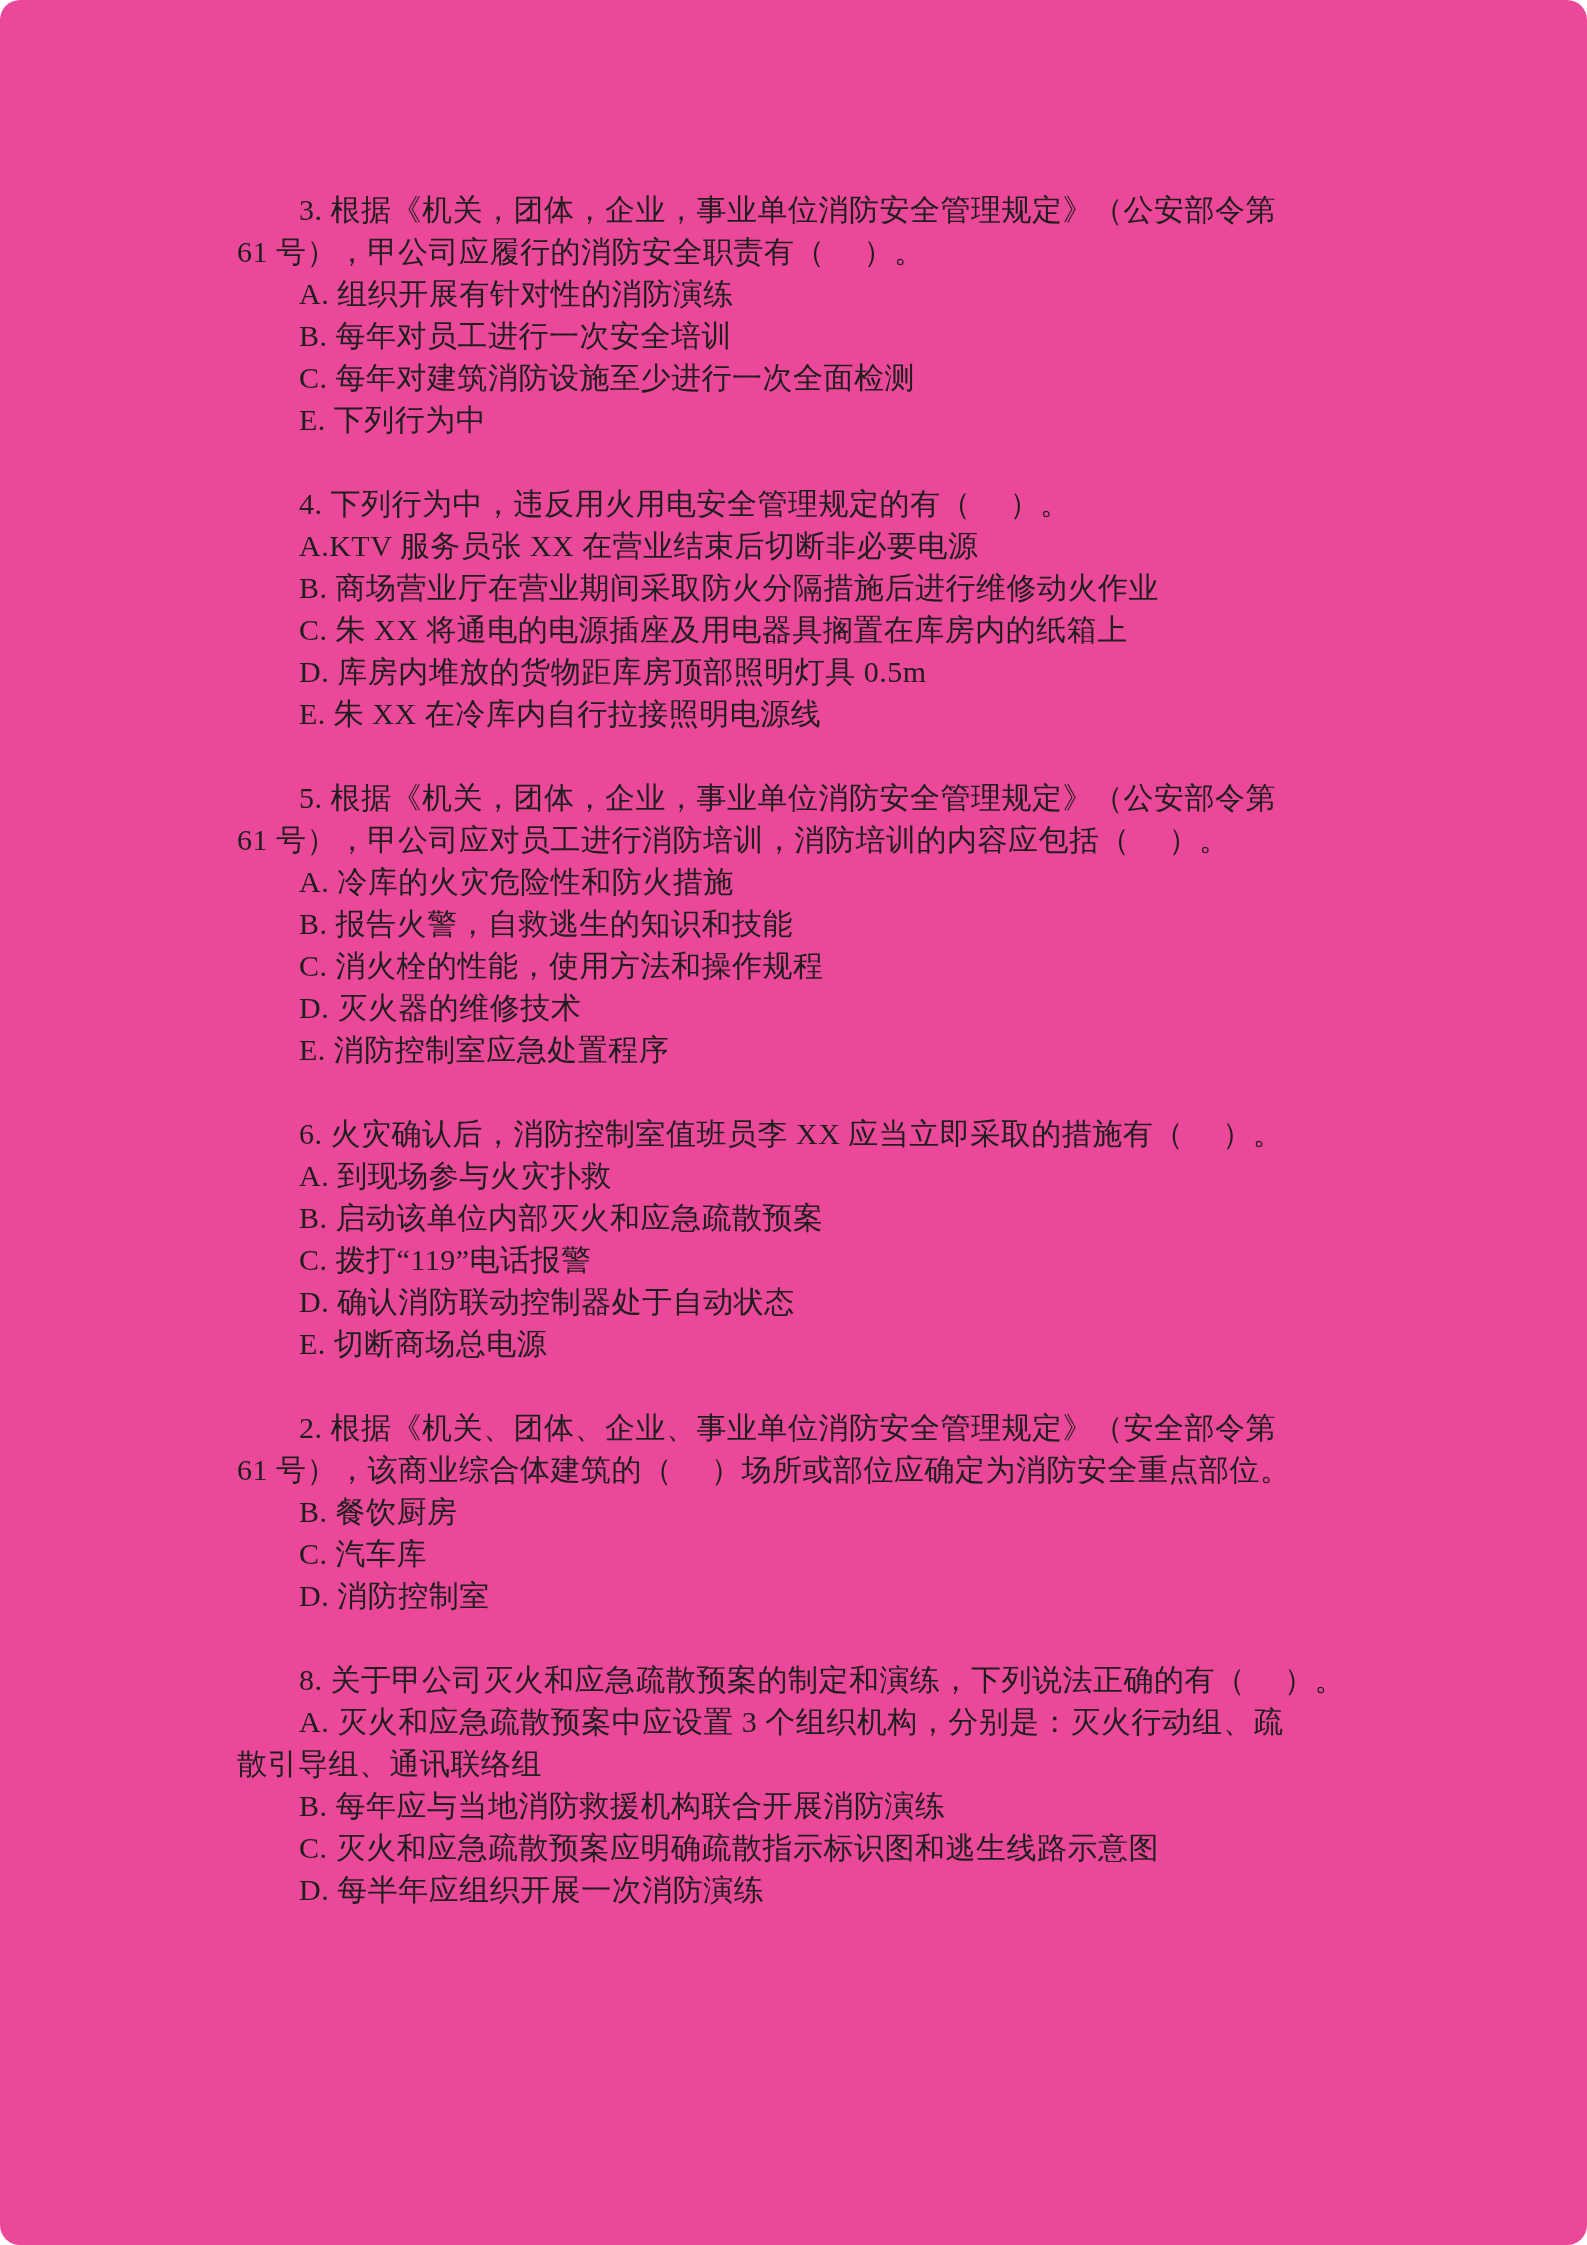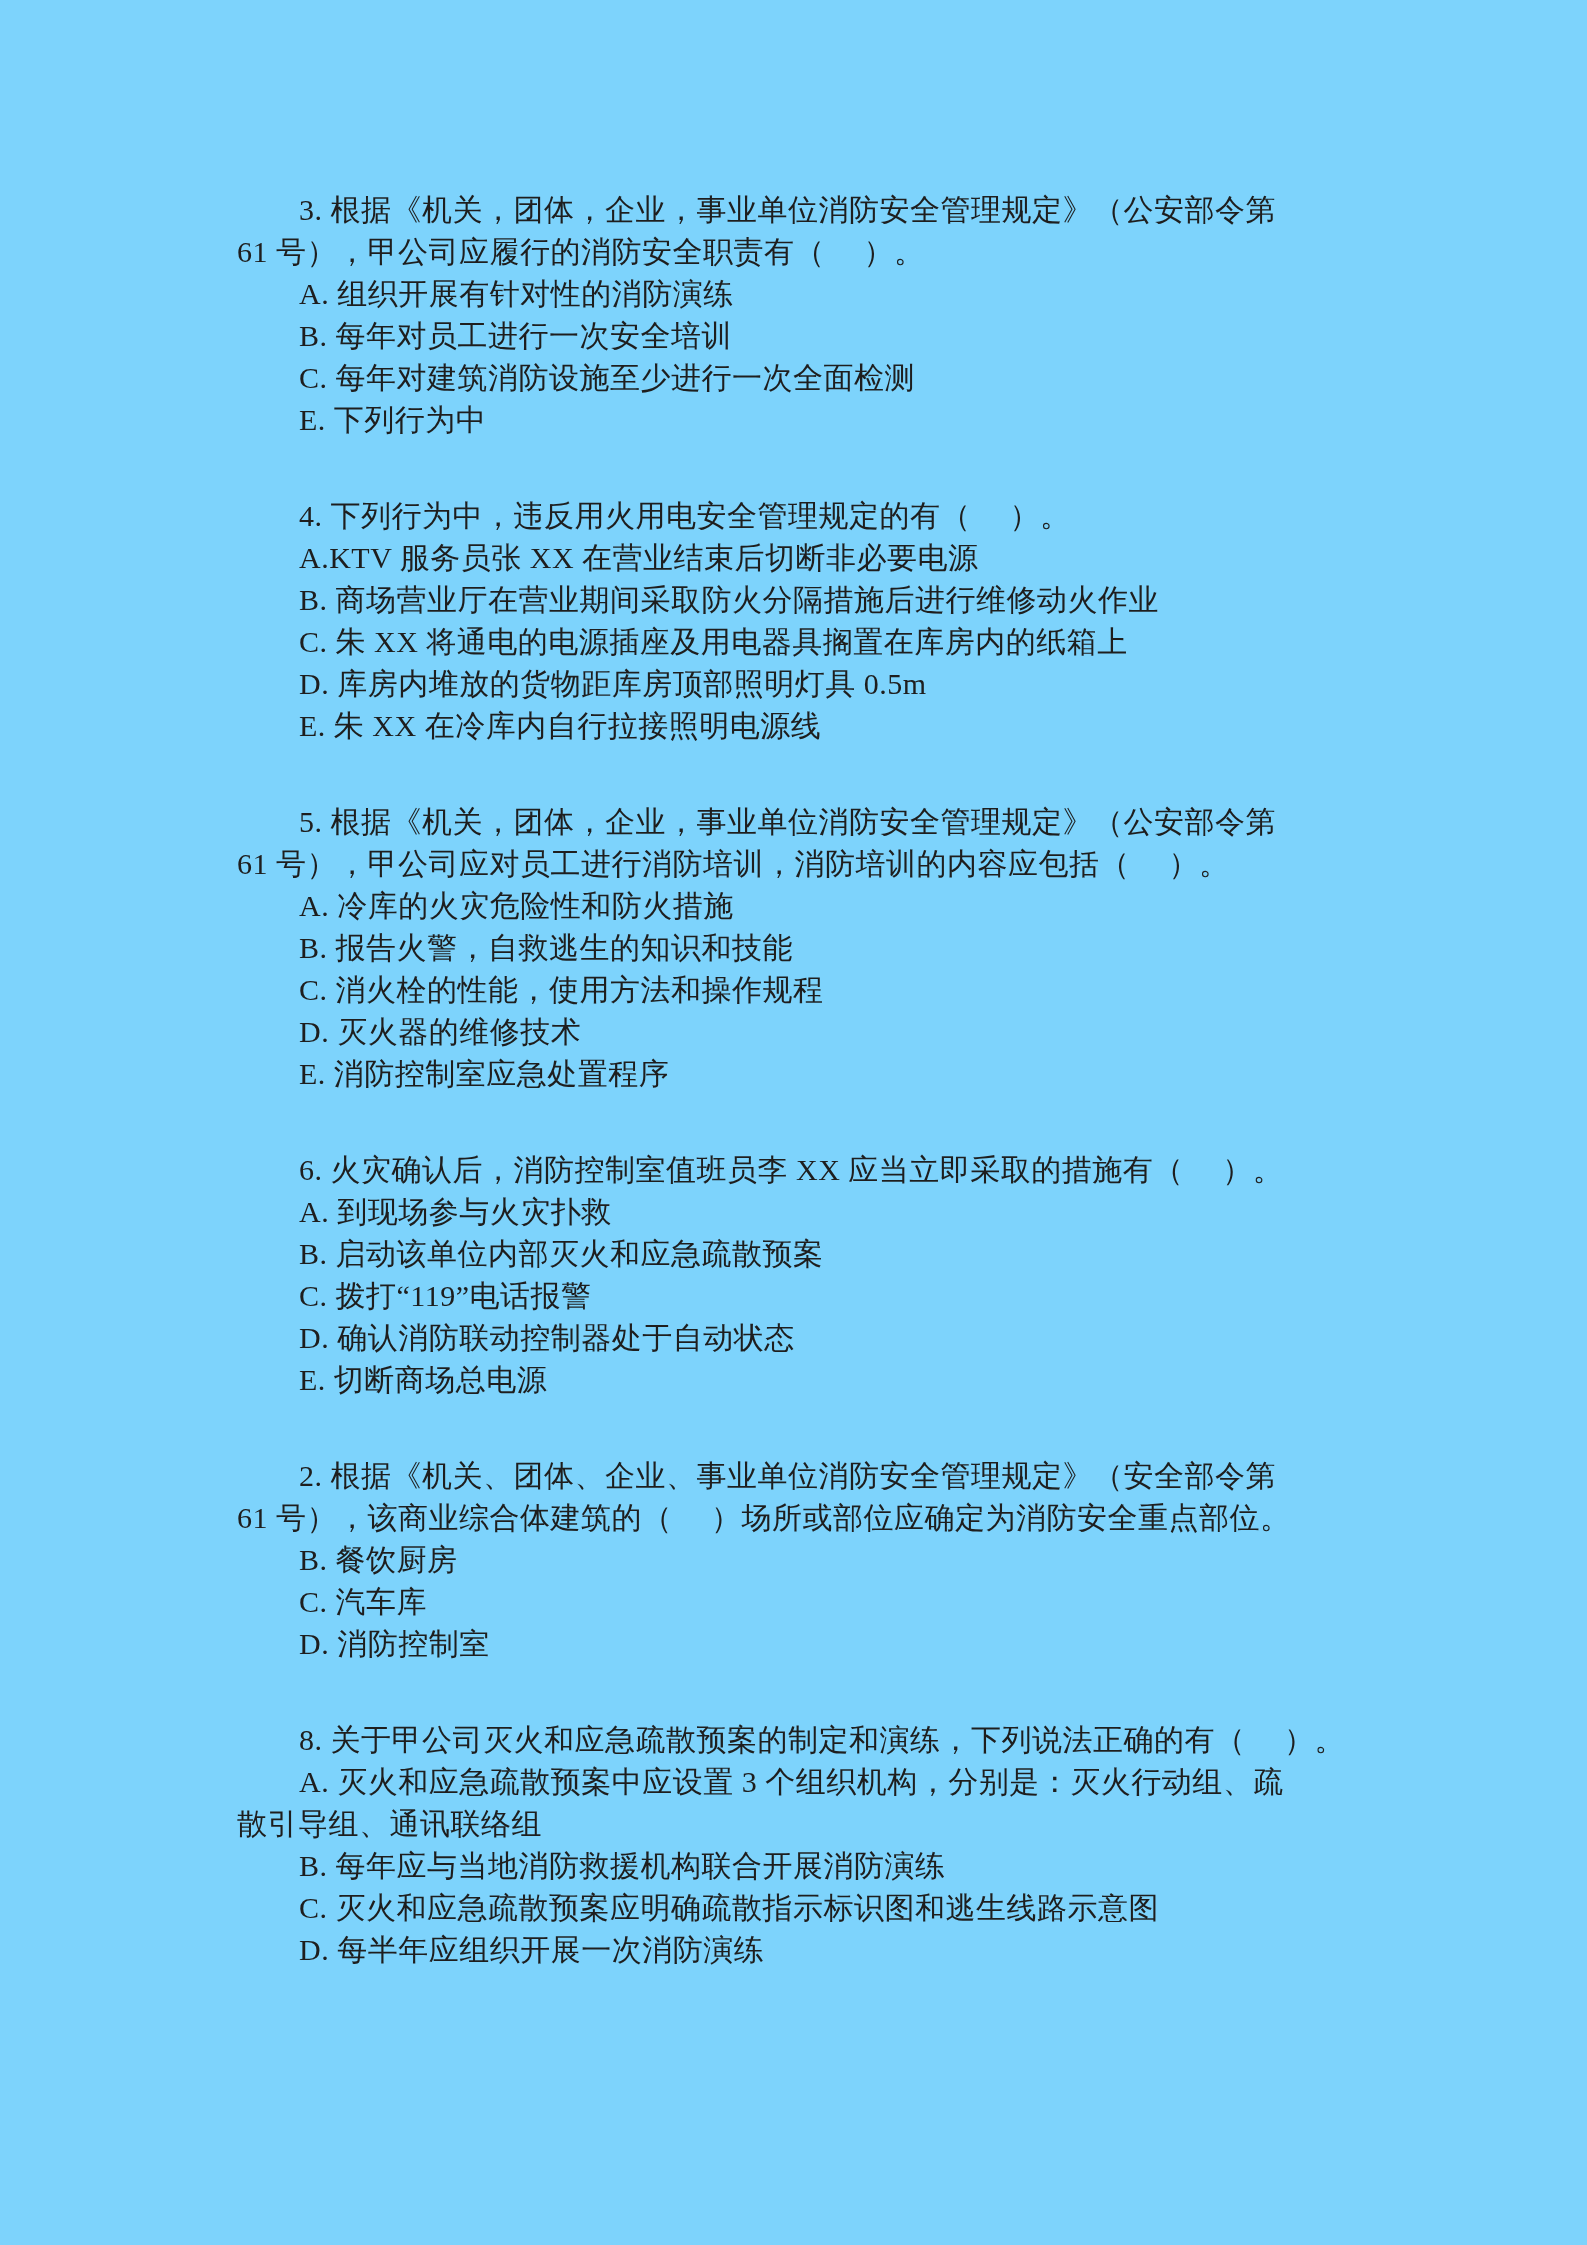--- a/index.html
+++ b/index.html
@@ -5,31 +5,32 @@
   html, body {
     margin: 0;
     padding: 0;
     background: #ffffff;
   }
   .page {
     position: relative;
     width: 1587px;
     height: 2245px;
     box-sizing: border-box;
-    background: #7dd3fc;
+    background: #ec4899;
     padding: 189px 228px 0 237px;
     font-family: "Liberation Serif", "DejaVu Serif", serif;
     font-size: 30px;
     line-height: 42px;
     letter-spacing: 0.5px;
     color: #1e1e1e;
     overflow: hidden;
+    border-radius: 20px;
   }
   .q { margin: 0; }
-  .q + .q { margin-top: 54px; }   
+  .q + .q { margin-top: 42px; }   
   .ln {
     margin: 0;
     white-space: pre;             
   }
   .ind { text-indent: 62px; }     
 </style>
 </head>
 <body>
 
 <div class="page">

